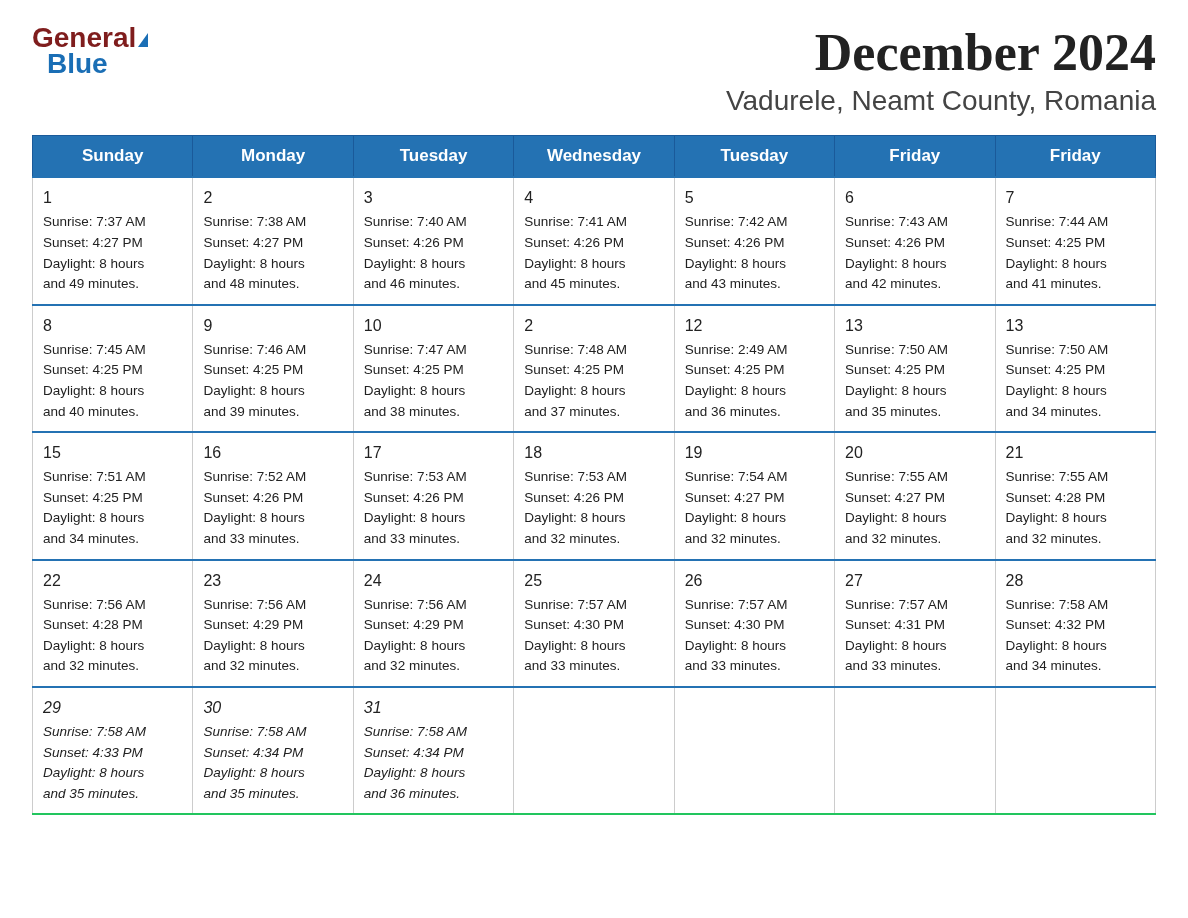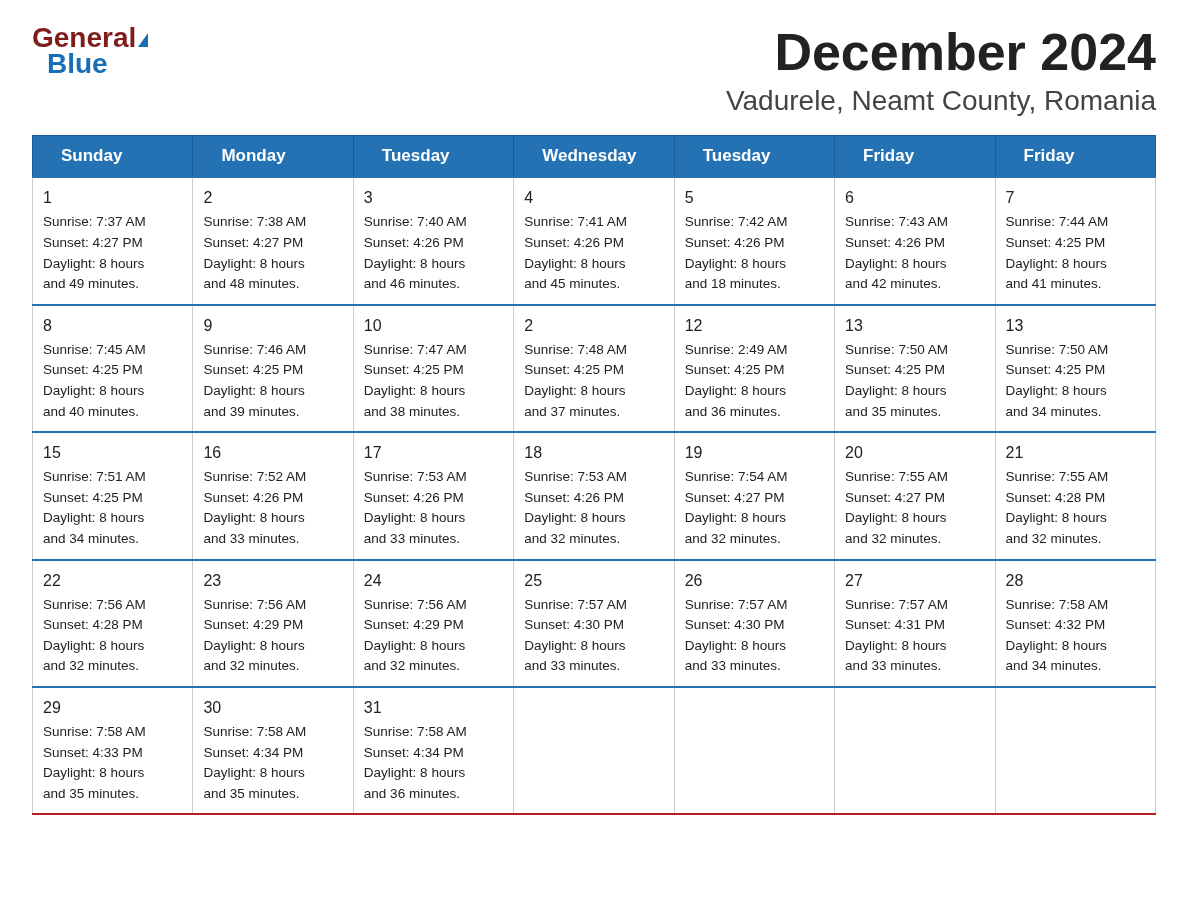--- a/index.html
+++ b/index.html
@@ -45,38 +45,39 @@
       margin-left: 15px;
     }
     .title-area {
       text-align: right;
     }
     .month-year {
       font-size: 52px;
       font-weight: bold;
       color: #222;
       line-height: 1.1;
+      font-family: Liberation Serif, serif;
     }
     .location {
       font-size: 28px;
       color: #444;
       margin-top: 4px;
     }
     table {
       width: 100%;
       border-collapse: collapse;
       table-layout: fixed;
     }
     thead th {
       background: #2472b3;
       color: #fff;
-      padding: 10px 28px;
+      padding: 10px 10px;
       font-size: 17px;
       font-weight: bold;
-      text-align: left;
+      text-align: center;
       border: 1px solid #1a5a9a;
     }
     tbody td {
       vertical-align: top;
       padding: 8px 10px 10px 10px;
       font-size: 14px;
       color: #222;
       border-left: 1px solid #ccc;
       border-right: 1px solid #ccc;
       line-height: 1.45;
@@ -95,21 +96,22 @@
       font-size: 16px;
       font-weight: normal;
       display: block;
       margin-bottom: 2px;
     }
     .cell-info {
       font-size: 13.5px;
       color: #222;
     }
     tbody tr:last-child {
-      border-bottom: 2px solid #b91c1c;
+      border-bottom: 2px solid #22c55e;
+      font-style: italic;
     }
   </style>
 </head>
 <body>
 
 <div class="header-area">
   <div class="logo">
     <div class="logo-text">
       General<span class="logo-triangle"></span>
     </div>
@@ -163,21 +165,21 @@
           <span class="cell-info">Sunrise: 7:41 AM</span><br>
           <span class="cell-info">Sunset: 4:26 PM</span><br>
           <span class="cell-info">Daylight: 8 hours</span><br>
           <span class="cell-info">and 45 minutes.</span>
         </td>
         <td>
           <span class="day-num">5</span>
           <span class="cell-info">Sunrise: 7:42 AM</span><br>
           <span class="cell-info">Sunset: 4:26 PM</span><br>
           <span class="cell-info">Daylight: 8 hours</span><br>
-          <span class="cell-info">and 18 minutes.</span>
+          <span class="cell-info">and 43 minutes.</span>
         </td>
         <td>
           <span class="day-num">6</span>
           <span class="cell-info">Sunrise: 7:43 AM</span><br>
           <span class="cell-info">Sunset: 4:26 PM</span><br>
           <span class="cell-info">Daylight: 8 hours</span><br>
           <span class="cell-info">and 42 minutes.</span>
         </td>
         <td>
           <span class="day-num">7</span>

